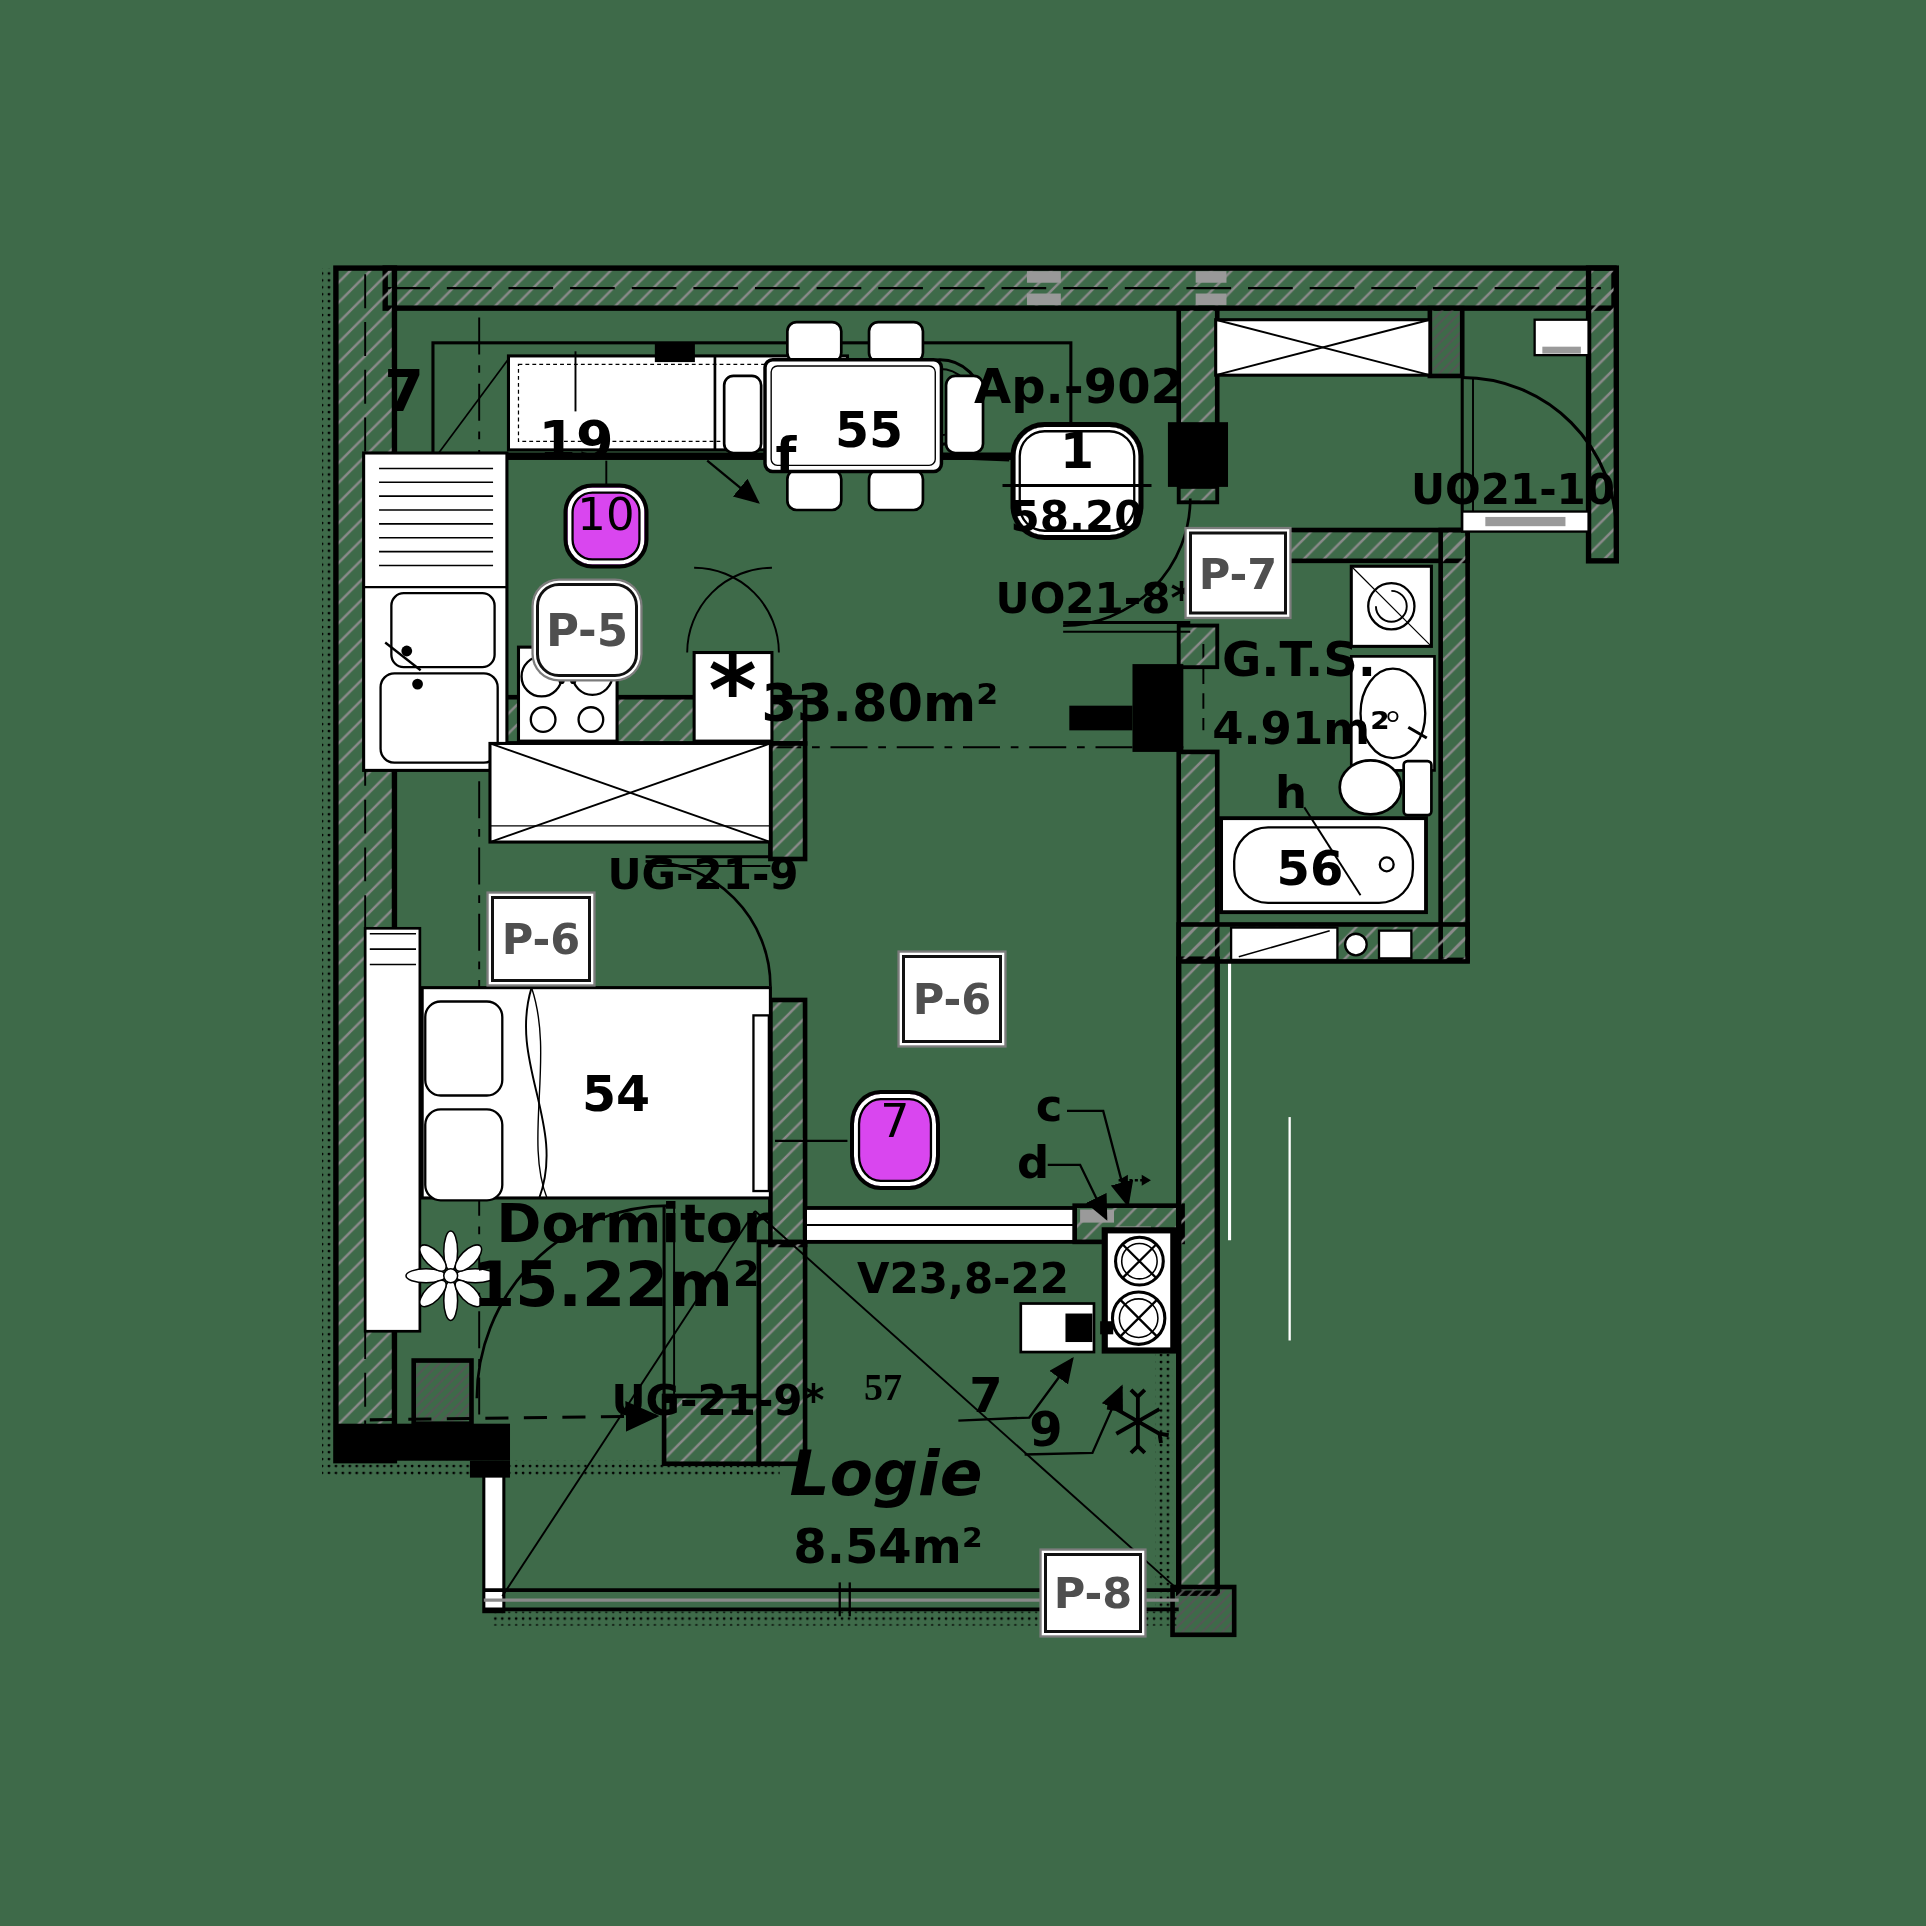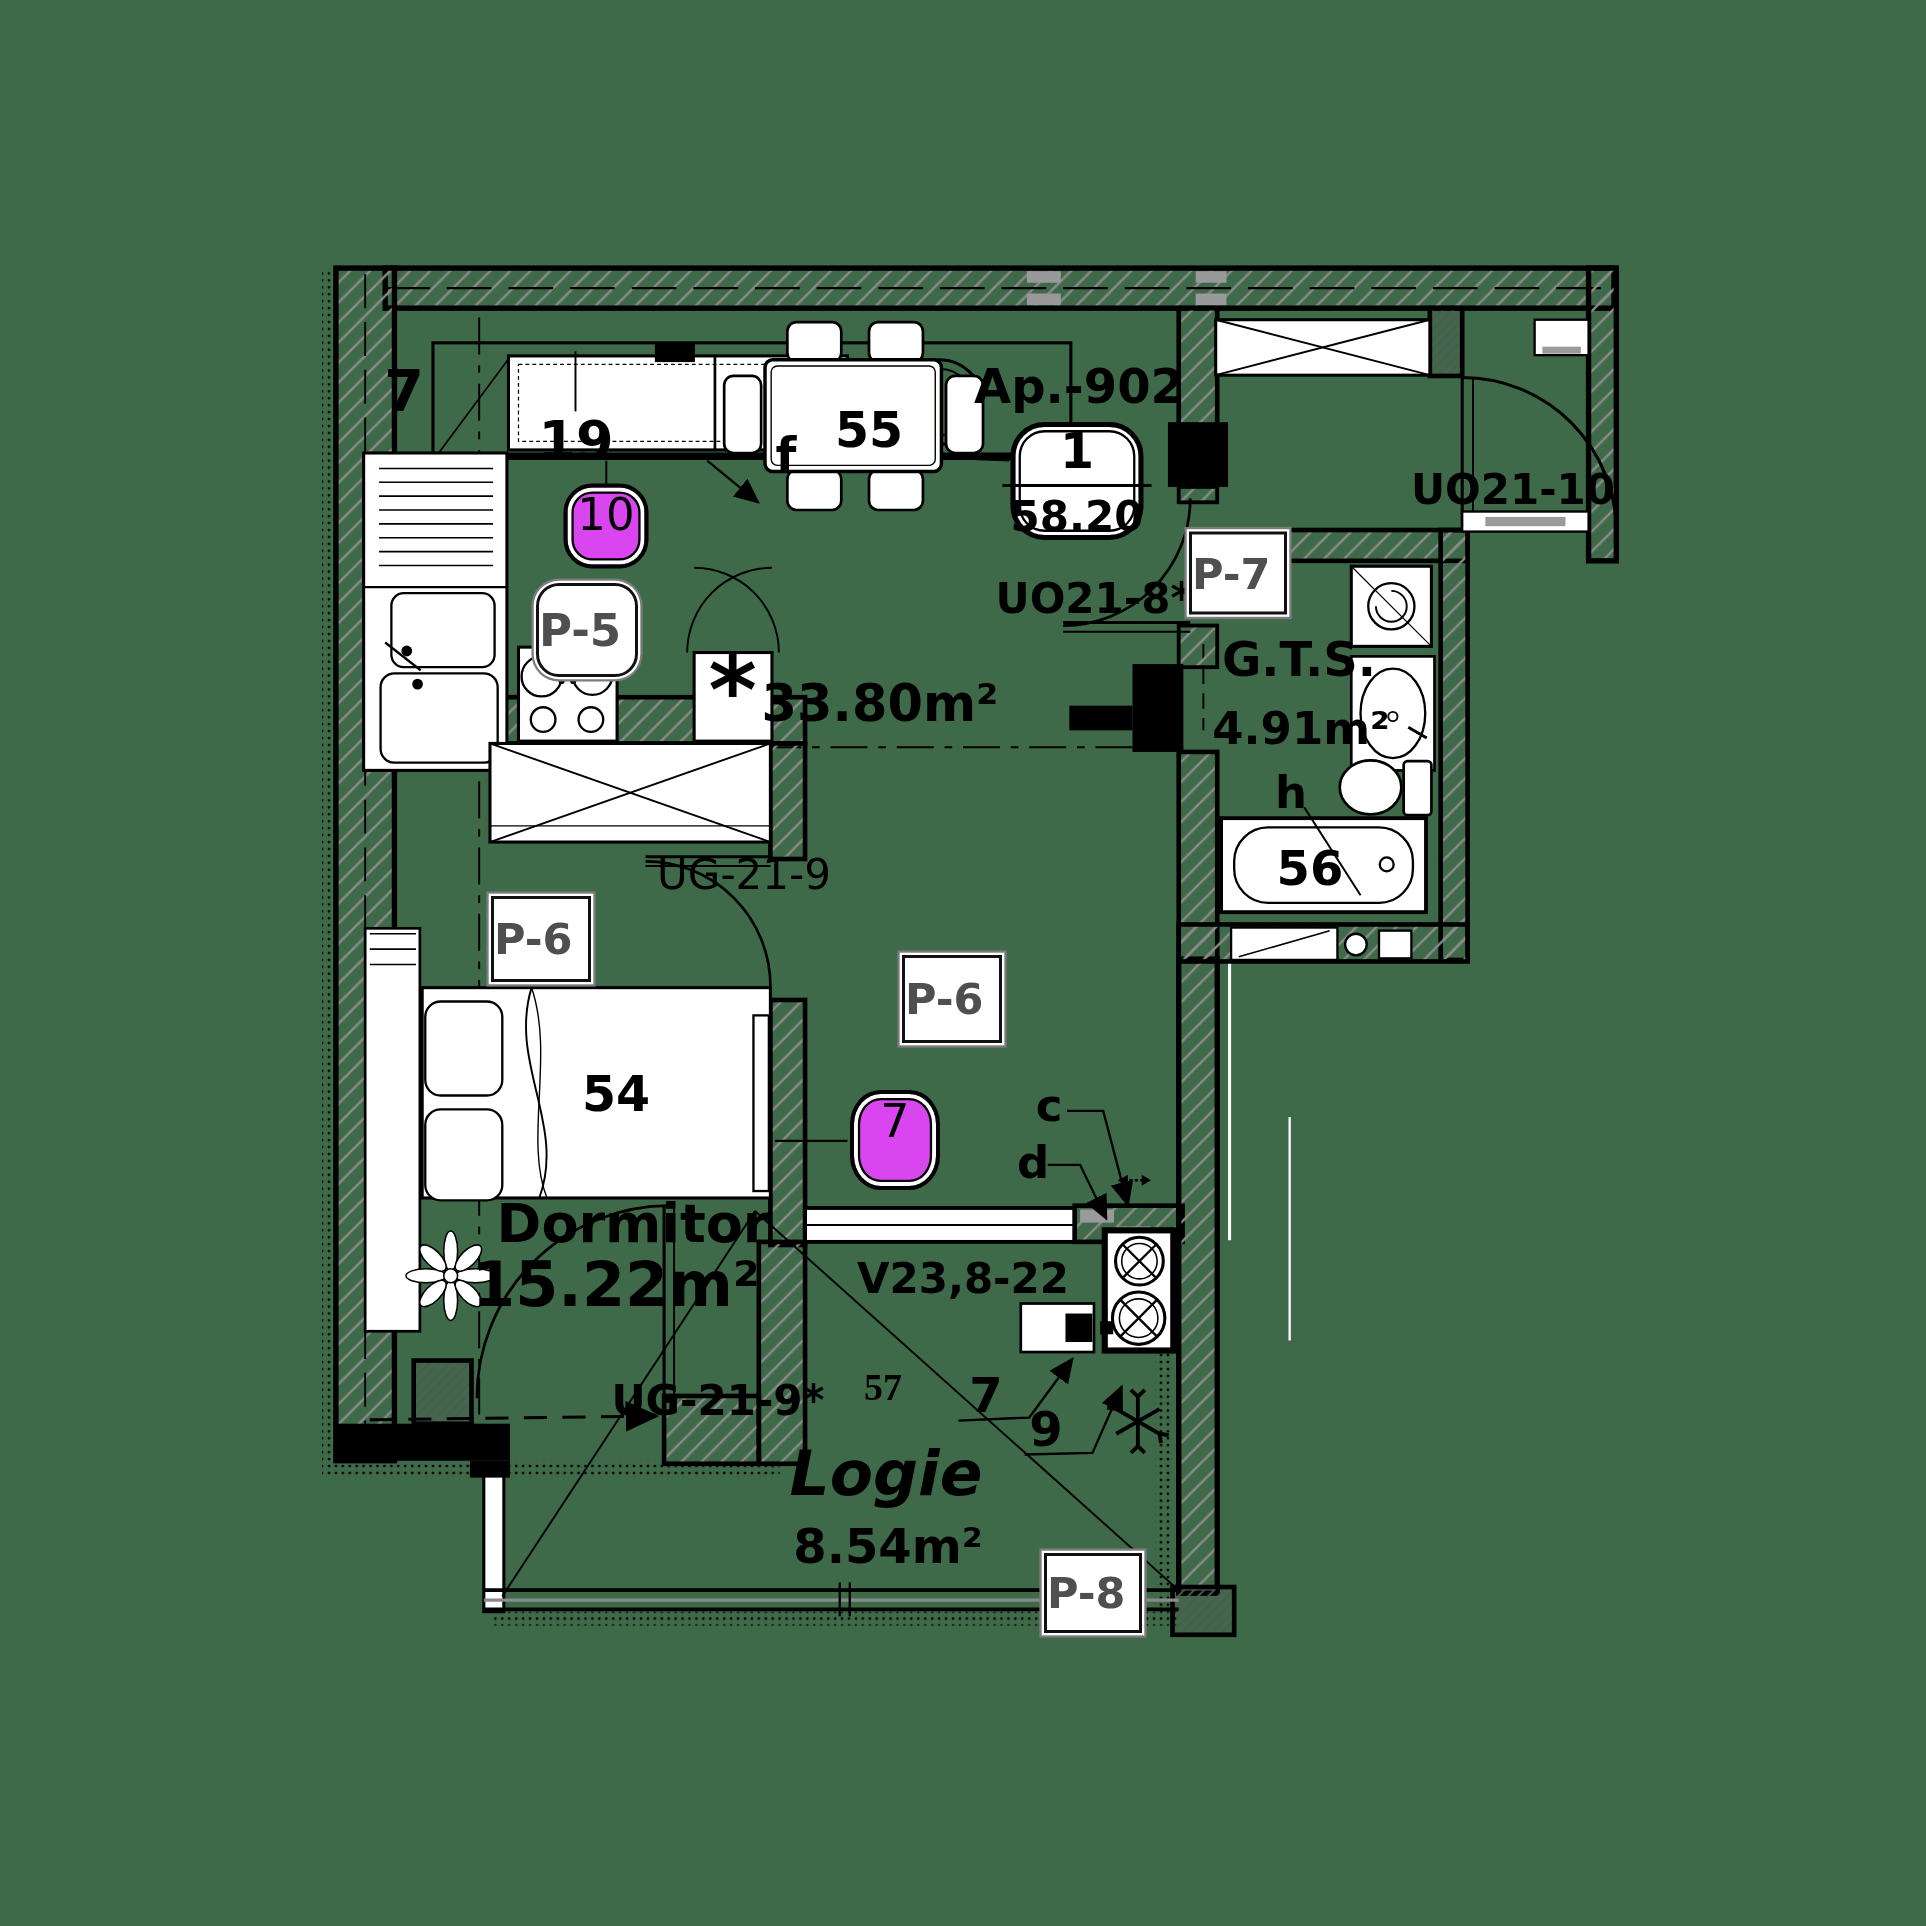--- a/index.html
+++ b/index.html
@@ -3,21 +3,21 @@
 <meta charset="utf-8">
 <style>
   html,body{margin:0;padding:0;background:#3E6A49;}
   .stage{position:relative;width:1926px;height:1926px;background:#3E6A49;overflow:hidden;
          font-family:"DejaVu Sans","Liberation Sans",sans-serif;}
   svg.plan{position:absolute;left:0;top:0;width:1926px;height:1926px;}
   .lbl{position:absolute;transform:translate(-50%,-50%);font-weight:bold;color:#000;
        white-space:nowrap;line-height:1;}
   .pbox{position:absolute;transform:translate(-50%,-50%);background:#fff;
         border:3.9px solid #111;box-shadow:0 0 0 2.3px #fff,0 0 0 4.6px #7c7c7c;
-        display:flex;align-items:center;justify-content:flex-start;font-weight:bold;color:#4F4F4F;}
+        display:flex;align-items:center;justify-content:center;font-weight:bold;color:#4F4F4F;}
   .rbadge{position:absolute;transform:translate(-50%,-50%);background:#d946ef;
         border:4.6px solid #000;border-radius:34%;
         box-shadow:inset 0 0 0 3.9px #fff,inset 0 0 0 6.2px #000;
         display:flex;justify-content:center;font-weight:normal;color:#000;}
   .apbadge{position:absolute;transform:translate(-50%,-50%);background:#fff;border:5.4px solid #000;
         border-radius:34px;width:123px;height:108px;display:flex;flex-direction:column;
         align-items:center;justify-content:center;box-shadow:inset 0 0 0 3.1px #fff,inset 0 0 0 5.4px #000;}
   .apbadge .top{font-weight:bold;font-size:49px;padding:1.5px 0 4.6px;}
   .apbadge .bot{font-weight:bold;font-size:42px;border-top:3.1px solid #000;padding:4.6px 7.7px 0;}
 </style>
@@ -311,21 +311,21 @@
       <span>P-7</span>
     </div>
 <div class="lbl" style="left:1299px;top:659px;font-size:48px;font-weight:600;">G.T.S.</div>
 <div class="lbl" style="left:1301px;top:728px;font-size:45px;font-weight:600;">4.91m²</div>
 <div class="lbl" style="left:1513px;top:490px;font-size:42px;font-weight:600;">UO21-10</div>
 <div class="lbl" style="left:1291px;top:792px;font-size:45px;">h</div>
 <div class="lbl" style="left:1310px;top:868px;font-size:48px;">56</div>
 <div class="pbox" style="left:541px;top:939px;width:94px;height:80px;font-size:43px;">
       <span>P-6</span>
     </div>
-<div class="lbl" style="left:703px;top:875px;font-size:42px;font-weight:400;margin-left:41px;">UG-21-9</div>
+<div class="lbl" style="left:703px;top:875px;font-size:42px;font-weight:700;">UG-21-9</div>
 <div class="pbox" style="left:952px;top:999px;width:94px;height:82px;font-size:43px;">
       <span>P-6</span>
     </div>
 <div class="rbadge" style="left:895px;top:1140px;width:82px;height:92px;font-size:46px;">
       <span>7</span>
     </div>
 <div class="lbl" style="left:1049px;top:1105px;font-size:45px;">c</div>
 <div class="lbl" style="left:1033px;top:1162px;font-size:45px;">d</div>
 <div class="lbl" style="left:616px;top:1094px;font-size:49px;">54</div>
 <div class="lbl" style="left:633px;top:1224px;font-size:54px;font-weight:600;">Dormitor</div>

